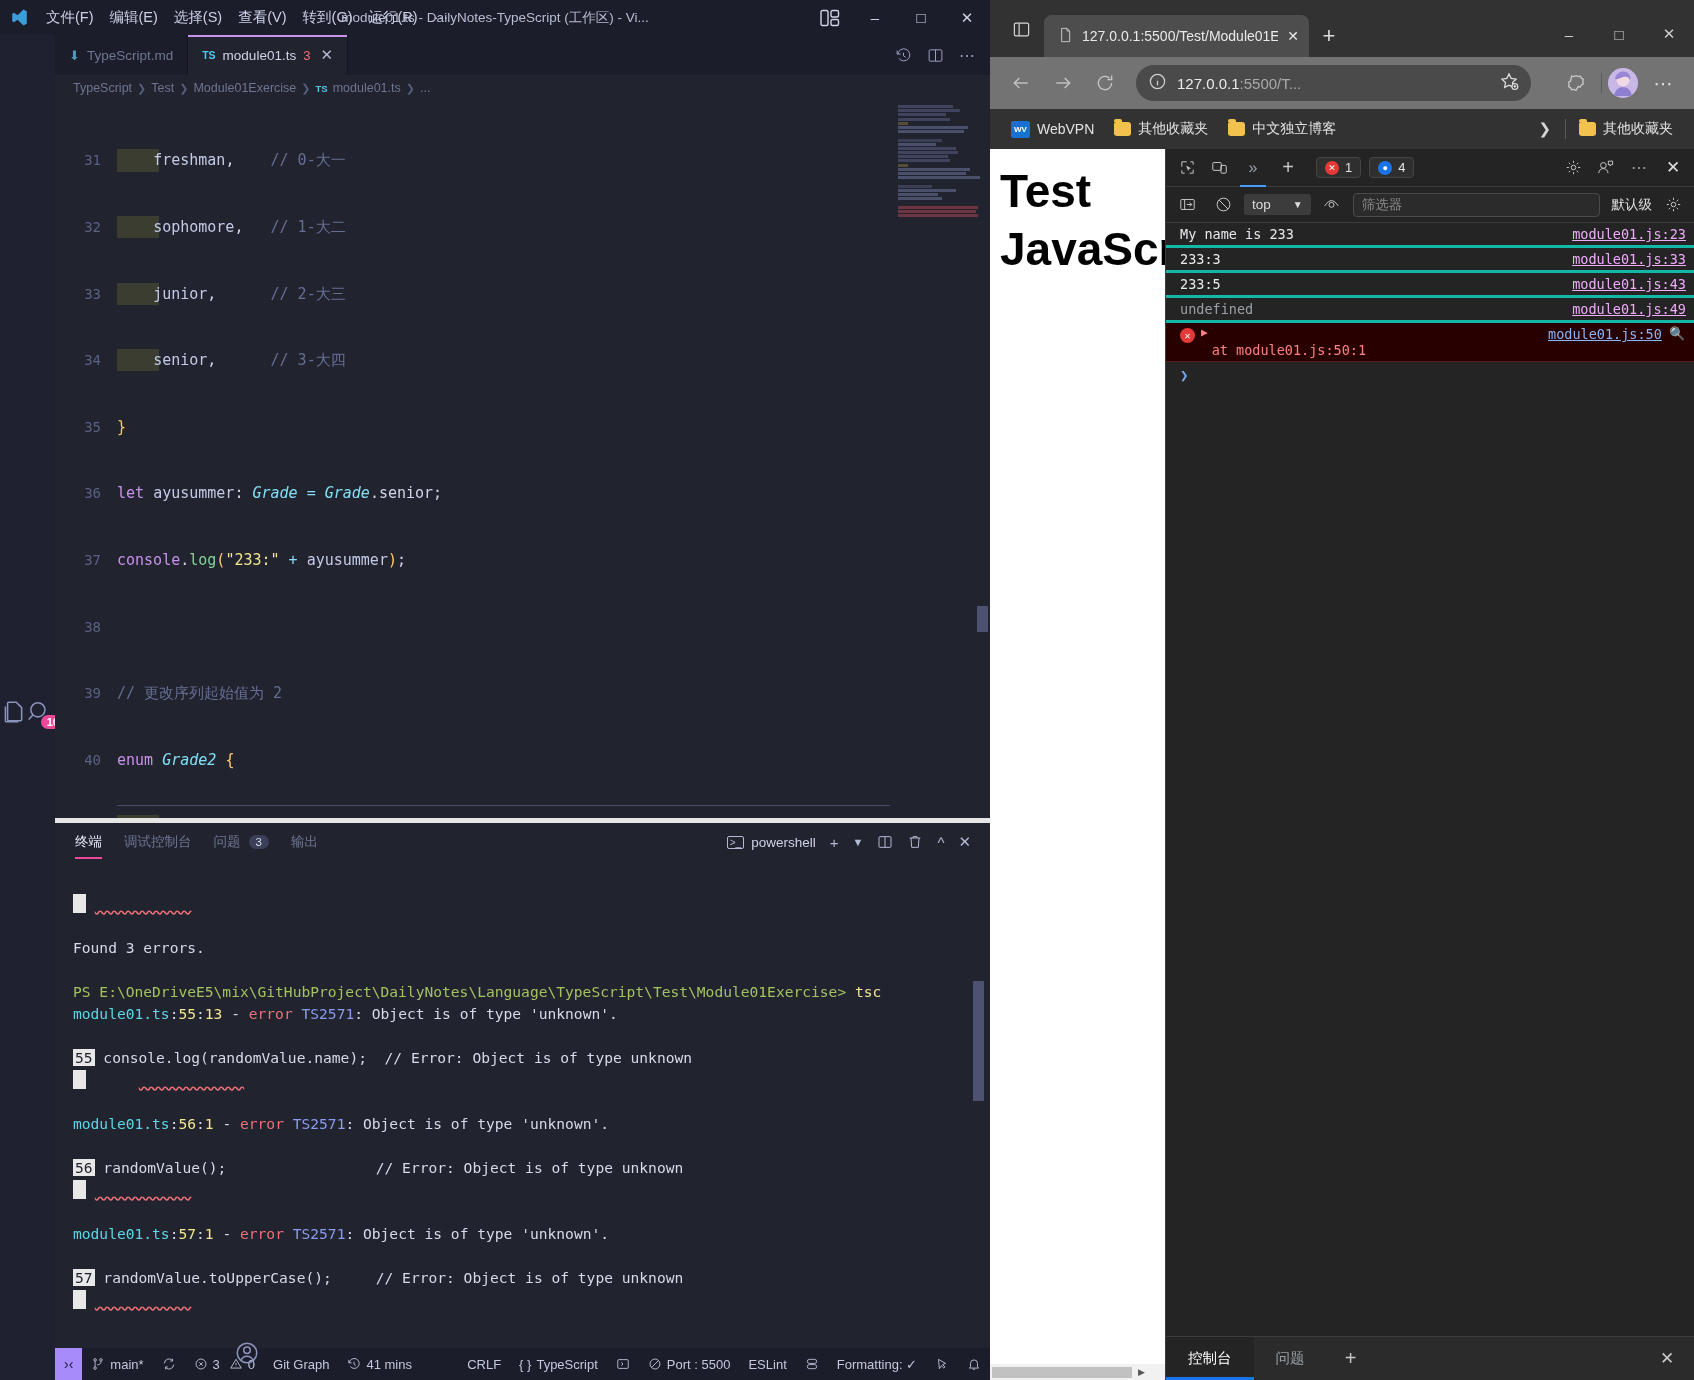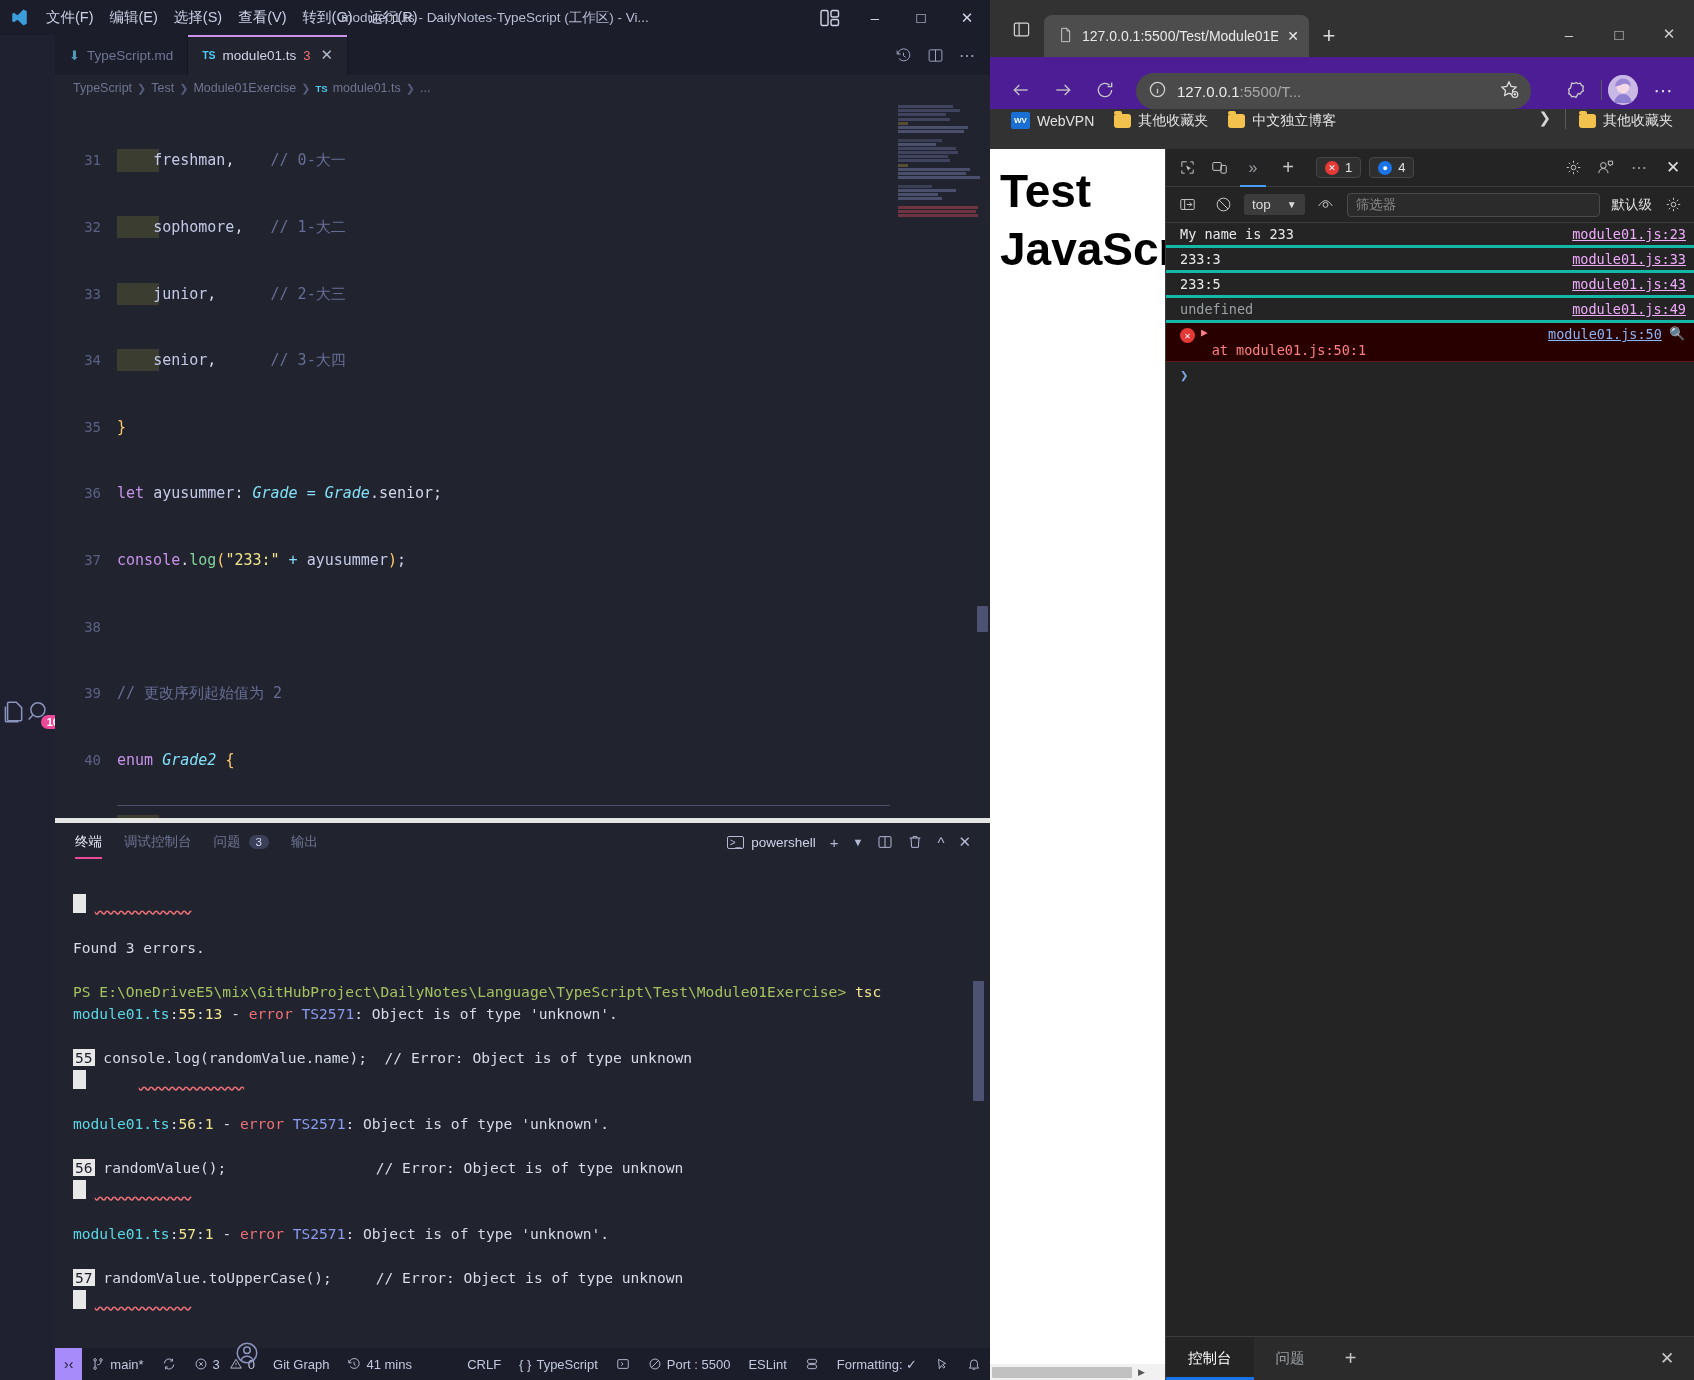--- a/index.html
+++ b/index.html
@@ -167,33 +167,33 @@
     height: 42px; min-width: 255px; max-width:265px; background:#4d4d4d; border-radius:8px 8px 0 0;
     display:flex; align-items:center; gap:9px; padding: 0 10px 0 13px; color:#e9e9e9; font-size:14px;
     overflow:hidden;
   }
   .br-tab .pgico svg { width:16px; height:18px; stroke:#cfcfcf; fill:none; stroke-width:1.4;}
   .br-tab .ttl { flex:1; overflow:hidden; text-overflow:clip; white-space:nowrap; }
   .br-newtab { width:40px; height:42px; display:flex; align-items:center; justify-content:center; color:#dcdcdc; font-size:22px;}
   .br-wincontrols { margin-left:auto; display:flex; align-items:stretch; height:46px;}
   .br-wb { width:50px; display:flex; align-items:center; justify-content:center; color:#cfcfcf; font-size:15px;}
 
-  .br-toolbar { height:52px; background:#4c1d95; display:flex; align-items:flex-end; padding: 0 12px; gap:4px; flex:0 0 52px;}
+  .br-toolbar { height:52px; background:#737373; display:flex; align-items:center; padding: 0 12px; gap:4px; flex:0 0 52px;}
   .br-nav { width:38px; height:38px; display:flex; align-items:center; justify-content:center; color:#c8c8c8;}
   .br-nav svg { width:20px; height:20px; stroke:#c8c8c8; fill:none; stroke-width:1.6;}
   .br-omnibox {
     flex:1; height:36px; background:#4a4a4a; border-radius:18px; display:flex; align-items:center;
     padding: 0 12px; gap:10px; margin: 0 8px; max-width: 395px;
   }
   .br-omnibox .urltext { flex:1; font-size:15px; color:#eaeaea; white-space:nowrap; overflow:hidden;}
   .br-omnibox .urltext .dim { color:#a8a8a8; }
   .br-tb-right { margin-left:auto; display:flex; align-items:center; gap:6px;}
   .br-avatar { width:30px; height:30px; border-radius:50%; overflow:hidden; background:#b9a7d9; display:block;}
 
-  .br-bookmarks { height:40px; background:#323232; display:flex; align-items:flex-start; gap:6px; padding:0 14px; flex:0 0 40px; font-size:14px; color:#e2e2e2;}
+  .br-bookmarks { height:40px; background:#323232; display:flex; align-items:center; gap:6px; padding:0 14px; flex:0 0 40px; font-size:14px; color:#e2e2e2;}
   .bm { display:flex; align-items:center; gap:7px; padding:3px 7px; border-radius:4px; white-space:nowrap;}
   .bm .folder { width:17px; height:14px; background:#f2c14e; border-radius:2px 3px 3px 3px; position:relative; flex:0 0 17px;}
   .bm .folder::before{content:'';position:absolute;top:-3px;left:0;width:8px;height:3px;background:#f2c14e;border-radius:2px 2px 0 0;}
   .bm .wvicon { width:19px;height:17px;background:#1a6fd4;border-radius:2px;display:flex;align-items:center;justify-content:center;color:#fff;font-size:8px;font-weight:700;}
   .bm-chev { margin-left:auto; color:#d5d5d5; font-size:15px; padding: 0 8px;}
   .bm-divider { width:1px; height:20px; background:#5b5b5b; }
 
   .br-content { flex:1; display:flex; min-height:0; background:#fff; position:relative;}
   .page {
     flex:1; background:#fff; padding: 14px 0 0 10px; overflow:hidden; min-width:0;
@@ -211,21 +211,21 @@
   .dt-more { color:#9aa0a6; font-size:16px; position:relative; width:34px;height:30px;display:flex;align-items:center;justify-content:center;}
   .dt-more.sel::after{content:'';position:absolute;left:4px;right:4px;bottom:-4px;height:2px;background:#4a9df5;}
   .dt-plus { color:#c6c6c6; font-size:20px; width:32px;height:30px;display:flex;align-items:center;justify-content:center;}
   .dt-counts { display:flex; gap:8px; margin-left:10px; }
   .dt-count { display:flex; align-items:center; gap:6px; background:#2f2f2f; border:1px solid #454545; border-radius:4px; padding:2px 8px; font-size:13px; color:#e3e3e3;}
   .dot-err { width:14px;height:14px;border-radius:50%;background:#e53935; display:flex;align-items:center;justify-content:center;color:#fff;font-size:9px;}
   .dot-info { width:14px;height:14px;border-radius:50%;background:#1a73e8; display:flex;align-items:center;justify-content:center;color:#fff;font-size:9px;}
   .dt-right { margin-left:auto; display:flex; align-items:center; gap:2px;}
 
   .dt-filterbar { height:36px; display:flex; align-items:center; gap:6px; padding: 0 6px; flex:0 0 36px; border-bottom:1px solid #3c3c3c;}
-  .dt-ctx { background:#3c3c3c; border-radius:3px; padding:3px 8px; font-size:13.5px; color:#dcdcdc; display:flex; align-items:center; gap:16px;}
+  .dt-ctx { background:#3c3c3c; border-radius:3px; padding:3px 8px; font-size:13.5px; color:#dcdcdc; display:flex; align-items:center; gap:22px;}
   .dt-filter {
     flex:1; height:24px; background:#2b2b2b; border:1px solid #4a4a4a; border-radius:4px;
     display:flex; align-items:center; padding:0 8px; font-size:13.5px; color:#8a8a8a; max-width: 268px;
   }
   .dt-level { font-size:13.5px; color:#e0e0e0; margin-left:6px; white-space:nowrap;}
 
   .dt-console { flex:1; overflow:hidden; font-family:"DejaVu Sans Mono", monospace; font-size:13.5px;}
   .logrow {
     display:flex; align-items:center; padding: 3px 8px 3px 14px; border-bottom:3px solid #14b8a6;
     color:#e8eaed; min-height:24px;

